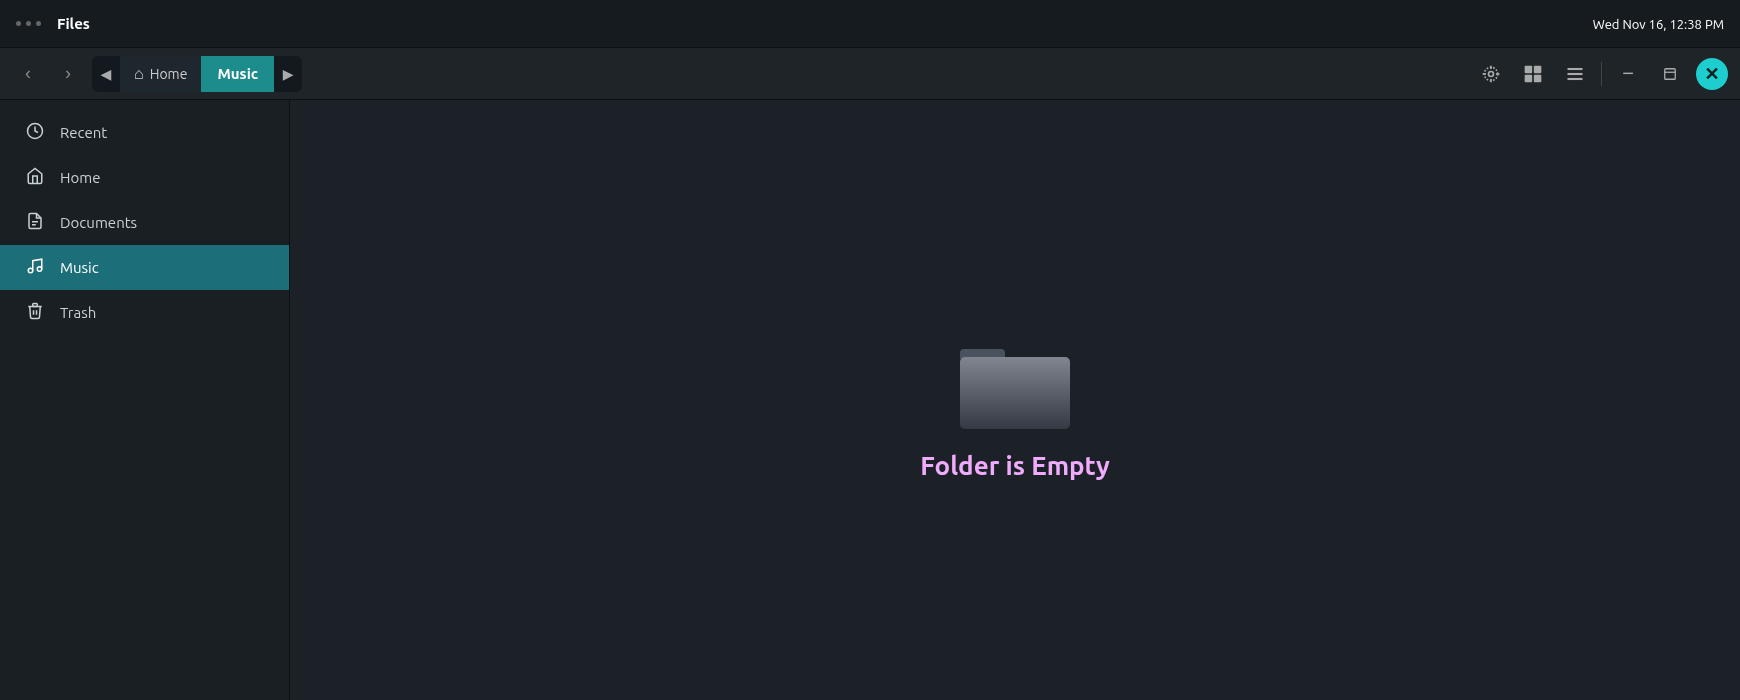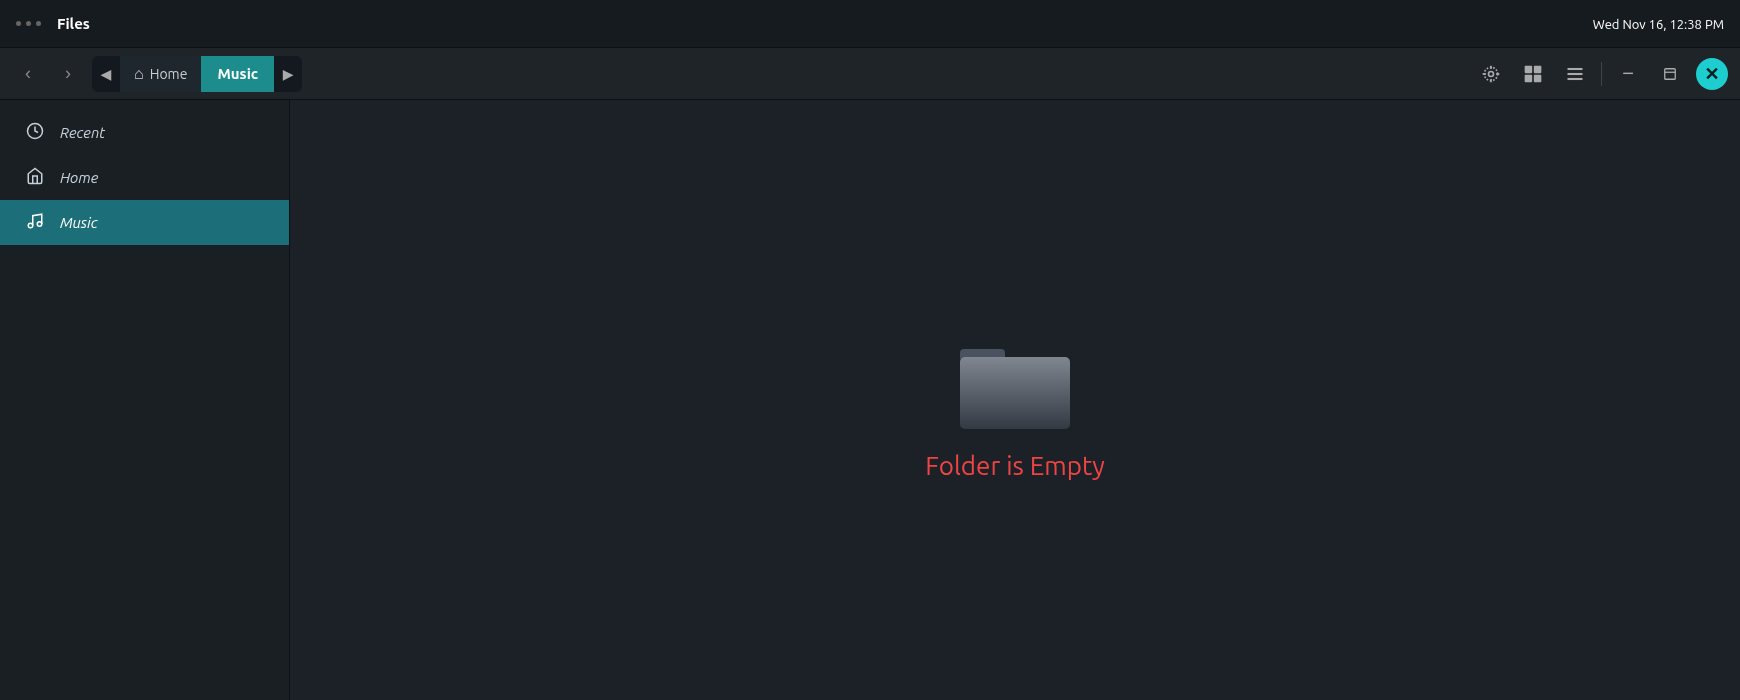--- a/index.html
+++ b/index.html
@@ -137,21 +137,20 @@
     }
 
     
     #sidebar {
       width: 290px;
       min-width: 290px;
       background: #1a1f24;
       padding: 10px 0;
       border-right: 1px solid #0d1117;
       overflow-y: auto;
-      font-style: italic;
     }
     .sidebar-item {
       display: flex;
       align-items: center;
       gap: 14px;
       padding: 12px 24px;
       font-size: 15px;
       color: #c8d0d8;
       cursor: pointer;
       border-radius: 0;
@@ -180,22 +179,22 @@
     #empty-folder-icon {
       width: 130px;
       height: 110px;
       position: relative;
     }
 
     
 
     #empty-folder-text {
       font-size: 26px;
-      font-weight: normal;
-      color: #ef4444;
+      font-weight: bold;
+      color: #f0abfc;
     }
   </style>
 </head>
 <body>
 
 <div id="titlebar">
   <div id="titlebar-left">
     <div id="titlebar-dots">
       <span></span>
         <span></span>
@@ -286,35 +285,58 @@
     <div class="sidebar-item">
       <span class="sidebar-icon">
         <svg width="18" height="18" viewBox="0 0 24 24" fill="none" stroke="currentColor" stroke-width="2">
           <path d="M3 9l9-7 9 7v11a2 2 0 01-2 2H5a2 2 0 01-2-2z"></path>
           <polyline points="9,22 9,12 15,12 15,22"></polyline>
         </svg>
       </span>
       <span>Home</span>
     </div>
 
+    <div class="sidebar-item">
+      <span class="sidebar-icon">
+        <svg width="18" height="18" viewBox="0 0 24 24" fill="none" stroke="currentColor" stroke-width="2">
+          <path d="M14 2H6a2 2 0 00-2 2v16a2 2 0 002 2h12a2 2 0 002-2V8z"></path>
+          <polyline points="14,2 14,8 20,8"></polyline>
+          <line x1="8" y1="13" x2="16" y2="13"></line>
+          <line x1="8" y1="17" x2="13" y2="17"></line>
+        </svg>
+      </span>
+      <span>Documents</span>
+    </div>
 
 
     <div class="sidebar-item active">
       <span class="sidebar-icon">
         <svg width="18" height="18" viewBox="0 0 24 24" fill="none" stroke="currentColor" stroke-width="2">
           <path d="M9 18V5l12-2v13"></path>
           <circle cx="6" cy="18" r="3"></circle>
           <circle cx="18" cy="16" r="3"></circle>
         </svg>
       </span>
       <span>Music</span>
     </div>
 
 
 
+    <div class="sidebar-item">
+      <span class="sidebar-icon">
+        <svg width="18" height="18" viewBox="0 0 24 24" fill="none" stroke="currentColor" stroke-width="2">
+          <polyline points="3,6 5,6 21,6"></polyline>
+          <path d="M19 6l-1 14a2 2 0 01-2 2H8a2 2 0 01-2-2L5 6"></path>
+          <path d="M10 11v6"></path>
+          <path d="M14 11v6"></path>
+          <rect x="9" y="2" width="6" height="4" rx="1"></rect>
+        </svg>
+      </span>
+      <span>Trash</span>
+    </div>
 
 
   </div>
 
   <div id="content">
     <div id="empty-folder-icon">
       <svg width="130" height="110" viewBox="0 0 130 110">
 
         <rect x="10" y="28" width="45" height="12" rx="4" fill="#4a5260"></rect>
 

